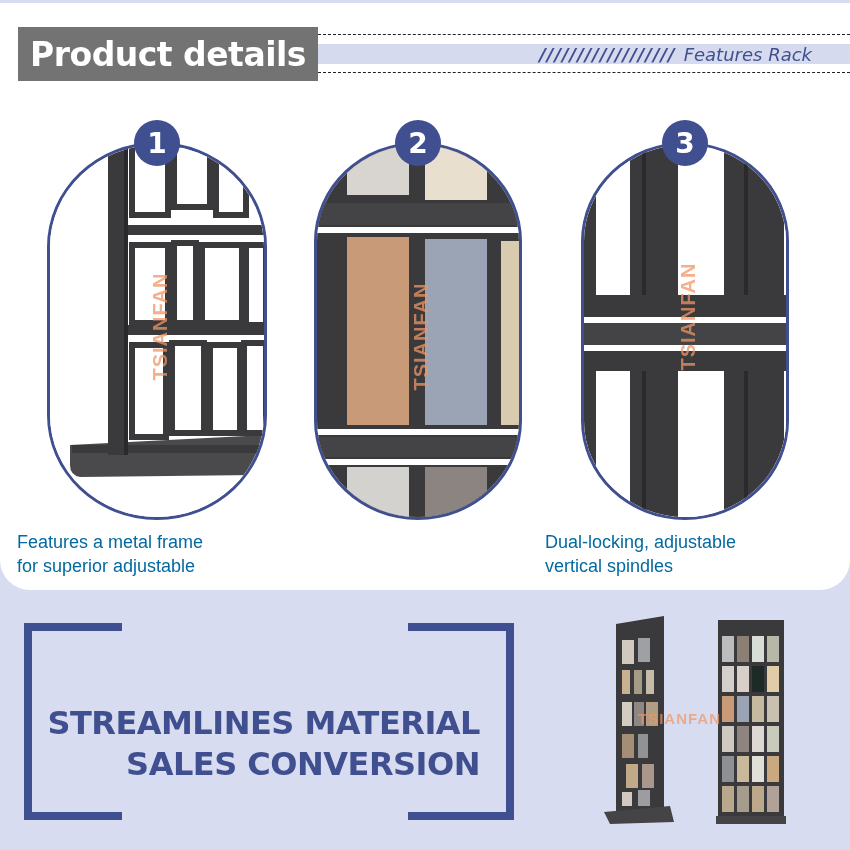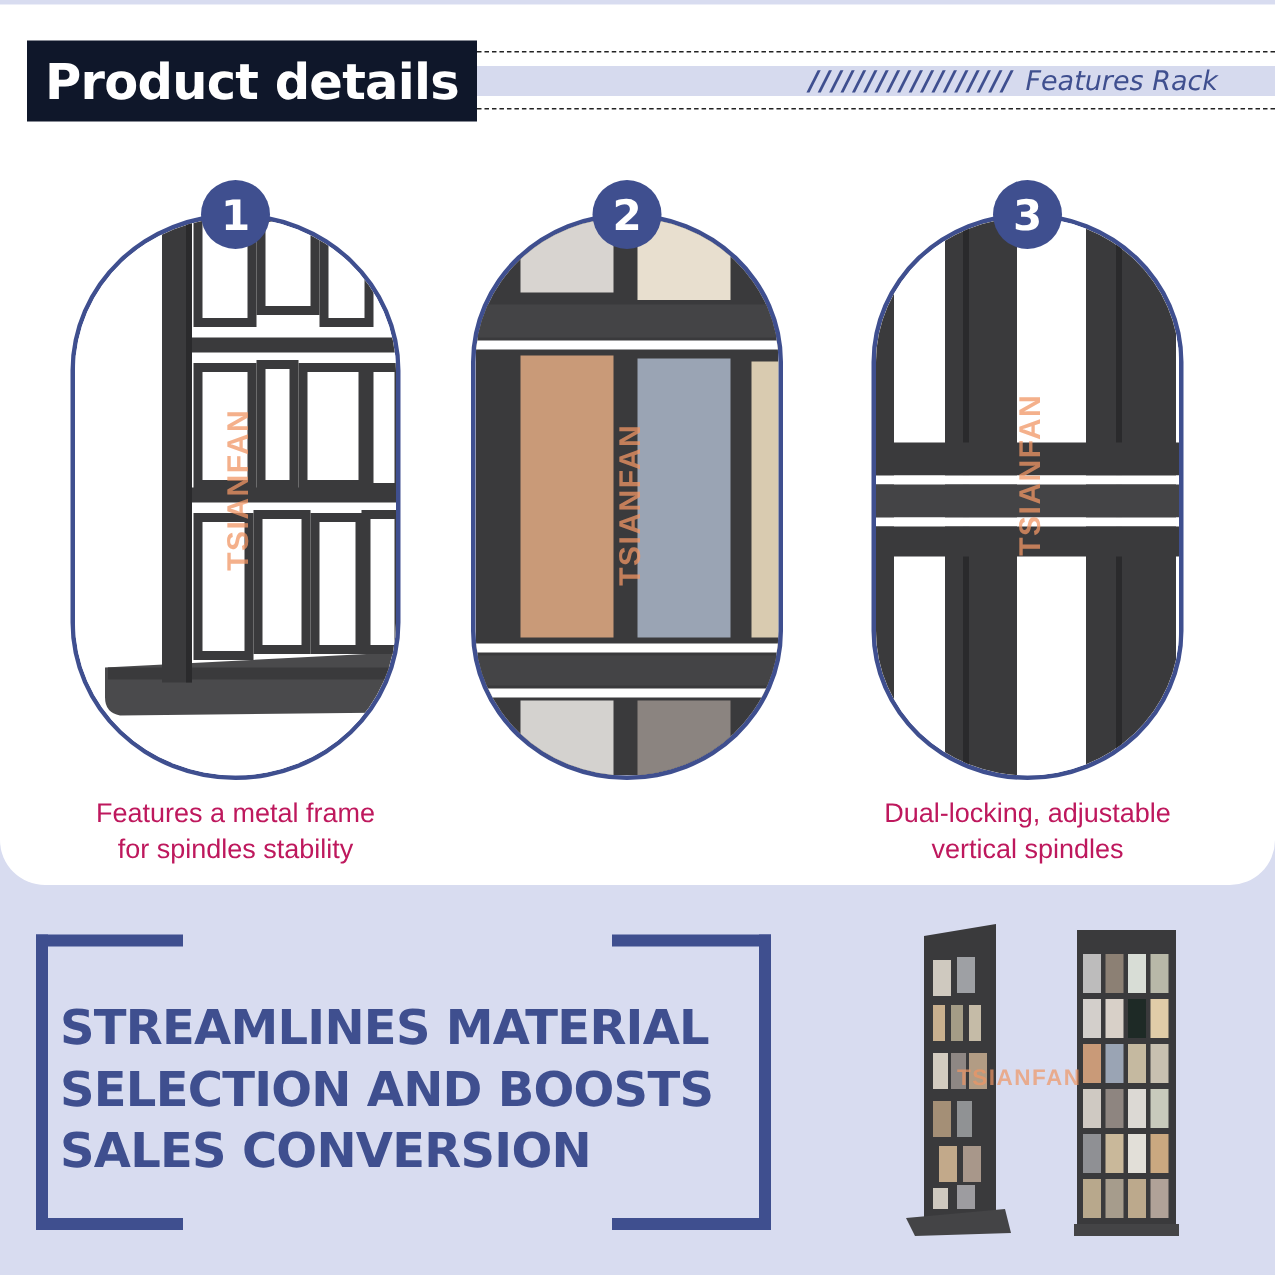--- a/index.html
+++ b/index.html
@@ -10,21 +10,21 @@
     position: relative;
   }
   .card {
     position: absolute; left: 0; top: 3px; width: 850px; height: 587px;
     background: #ffffff;
     border-radius: 0 0 30px 30px;
   }
   
   .title-box {
     position: absolute; left: 18px; top: 27px; width: 300px; height: 54px;
-    background: #0f172a;
+    background: #737373;
     color: #fff; font-weight: 700; font-size: 33px;
     display: flex; align-items: center; justify-content: center;
     font-family: "DejaVu Sans", sans-serif; letter-spacing: -0.5px;
   }
   .dash { position: absolute; left: 318px; right: 0; border-top: 1.5px dashed #222; }
   .dash.top { top: 34px; }
   .dash.bot { top: 72px; }
   .band {
     position: absolute; left: 318px; right: 0; top: 44px; height: 20px;
     background: #d6daee;
@@ -44,35 +44,35 @@
   }
   .badge {
     position: absolute; top: 0; left: 50%; transform: translateX(-50%);
     width: 46px; height: 46px; border-radius: 50%;
     background: #3f4f8f; color: #fff; font-weight: 700; font-size: 28px;
     display: flex; align-items: center; justify-content: center; z-index: 3;
     font-family: "DejaVu Sans", sans-serif;
   }
   .caption {
     position: absolute; top: 410px; left: -30px; width: 280px;
-    text-align: center; font-size: 18px; line-height: 24px; color: #be185d;
+    text-align: left; font-size: 18px; line-height: 24px; color: #0369a1;
   }
   .watermark {
     position: absolute; color: rgba(240,150,100,0.75); font-weight: 700;
     font-size: 20px; letter-spacing: 1px; white-space: nowrap;
     transform: rotate(-90deg); transform-origin: center;
   }
 
   
   .bracket { position: absolute; border: 8px solid #3f4f8f; }
   .bracket.left { left: 24px; top: 623px; width: 98px; height: 197px; border-right: none; }
   .bracket.right { left: 408px; top: 623px; width: 106px; height: 197px; border-left: none; }
   .slogan {
-    position: absolute; left: 40px; top: 665px; width: 440px;
-    text-align: left; color: #3f4f8f; font-weight: 700; font-size: 32px;
+    position: absolute; left: 40px; top: 703px; width: 440px;
+    text-align: right; color: #3f4f8f; font-weight: 700; font-size: 32px;
     line-height: 41px; font-family: "DejaVu Sans", sans-serif; letter-spacing: -0.5px;
   }
 </style>
 </head>
 <body>
 
 <div class="card"></div>
 
 <div class="title-box">
   <span>Product details</span>
@@ -110,21 +110,21 @@
 
       <rect x="82" y="200" width="34" height="92" fill="none" stroke="#3a3a3c" stroke-width="6"></rect>
       <rect x="122" y="198" width="32" height="90" fill="none" stroke="#3a3a3c" stroke-width="6"></rect>
       <rect x="160" y="200" width="30" height="88" fill="none" stroke="#3a3a3c" stroke-width="6"></rect>
       <rect x="194" y="198" width="22" height="90" fill="none" stroke="#3a3a3c" stroke-width="6"></rect>
     </svg>
     <div class="watermark" style="left:110px; top:170px; transform:translate(-50%,0) rotate(-90deg);">TSIANFAN</div>
   </div>
   <div class="caption">
     <div>Features a metal frame</div>
-    <div>for spindles stability</div>
+    <div>for superior adjustable</div>
   </div>
 </div>
 
 <div class="feature" style="left:314px; width:208px;">
   <div class="badge">2</div>
   <div class="pill">
     <svg width="202" height="372" viewBox="0 0 202 372">
       <rect width="202" height="372" fill="#3a3a3c"></rect>
 
       <rect x="30" y="0" width="62" height="50" fill="#d8d4d0"></rect>
@@ -171,21 +171,20 @@
   <div class="caption" style="left:-36px;">
     <div>Dual-locking, adjustable</div>
     <div>vertical spindles</div>
   </div>
 </div>
 
 <div class="bracket left"></div>
 <div class="bracket right"></div>
 <div class="slogan">
   <div>STREAMLINES MATERIAL</div>
-  <div>SELECTION AND BOOSTS</div>
   <div>SALES CONVERSION</div>
 </div>
 
 <div style="position:absolute; left:600px; top:612px; width:190px; height:215px;">
   <svg width="190" height="215" viewBox="0 0 190 215">
 
     <polygon points="16,12 64,4 64,196 16,200" fill="#3a3a3c"></polygon>
     <polygon points="4,200 70,194 74,210 10,212" fill="#444446"></polygon>
     <g>
       <rect x="22" y="28" width="12" height="24" fill="#cfc9bf"></rect>

